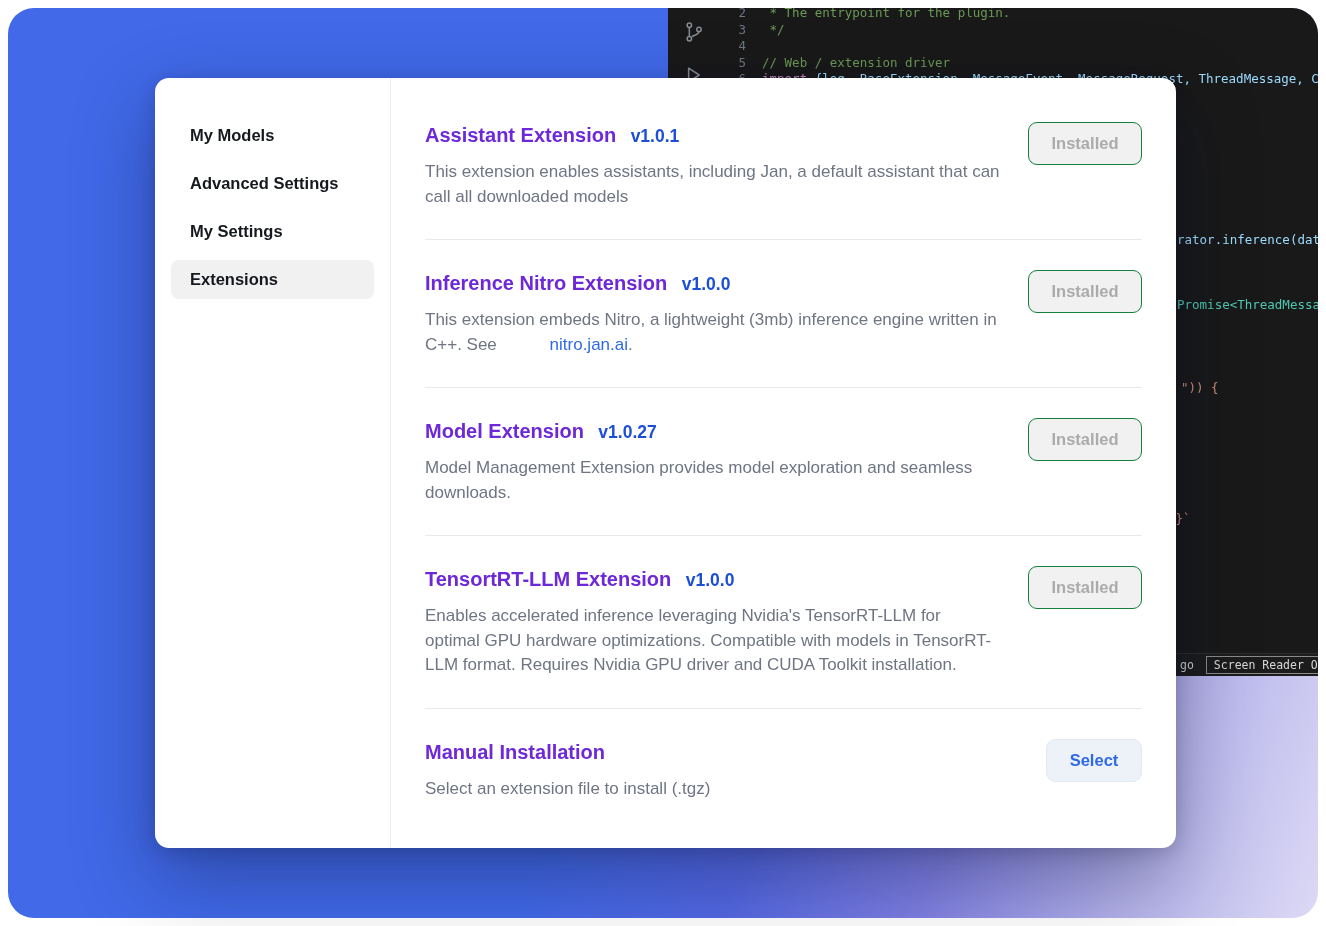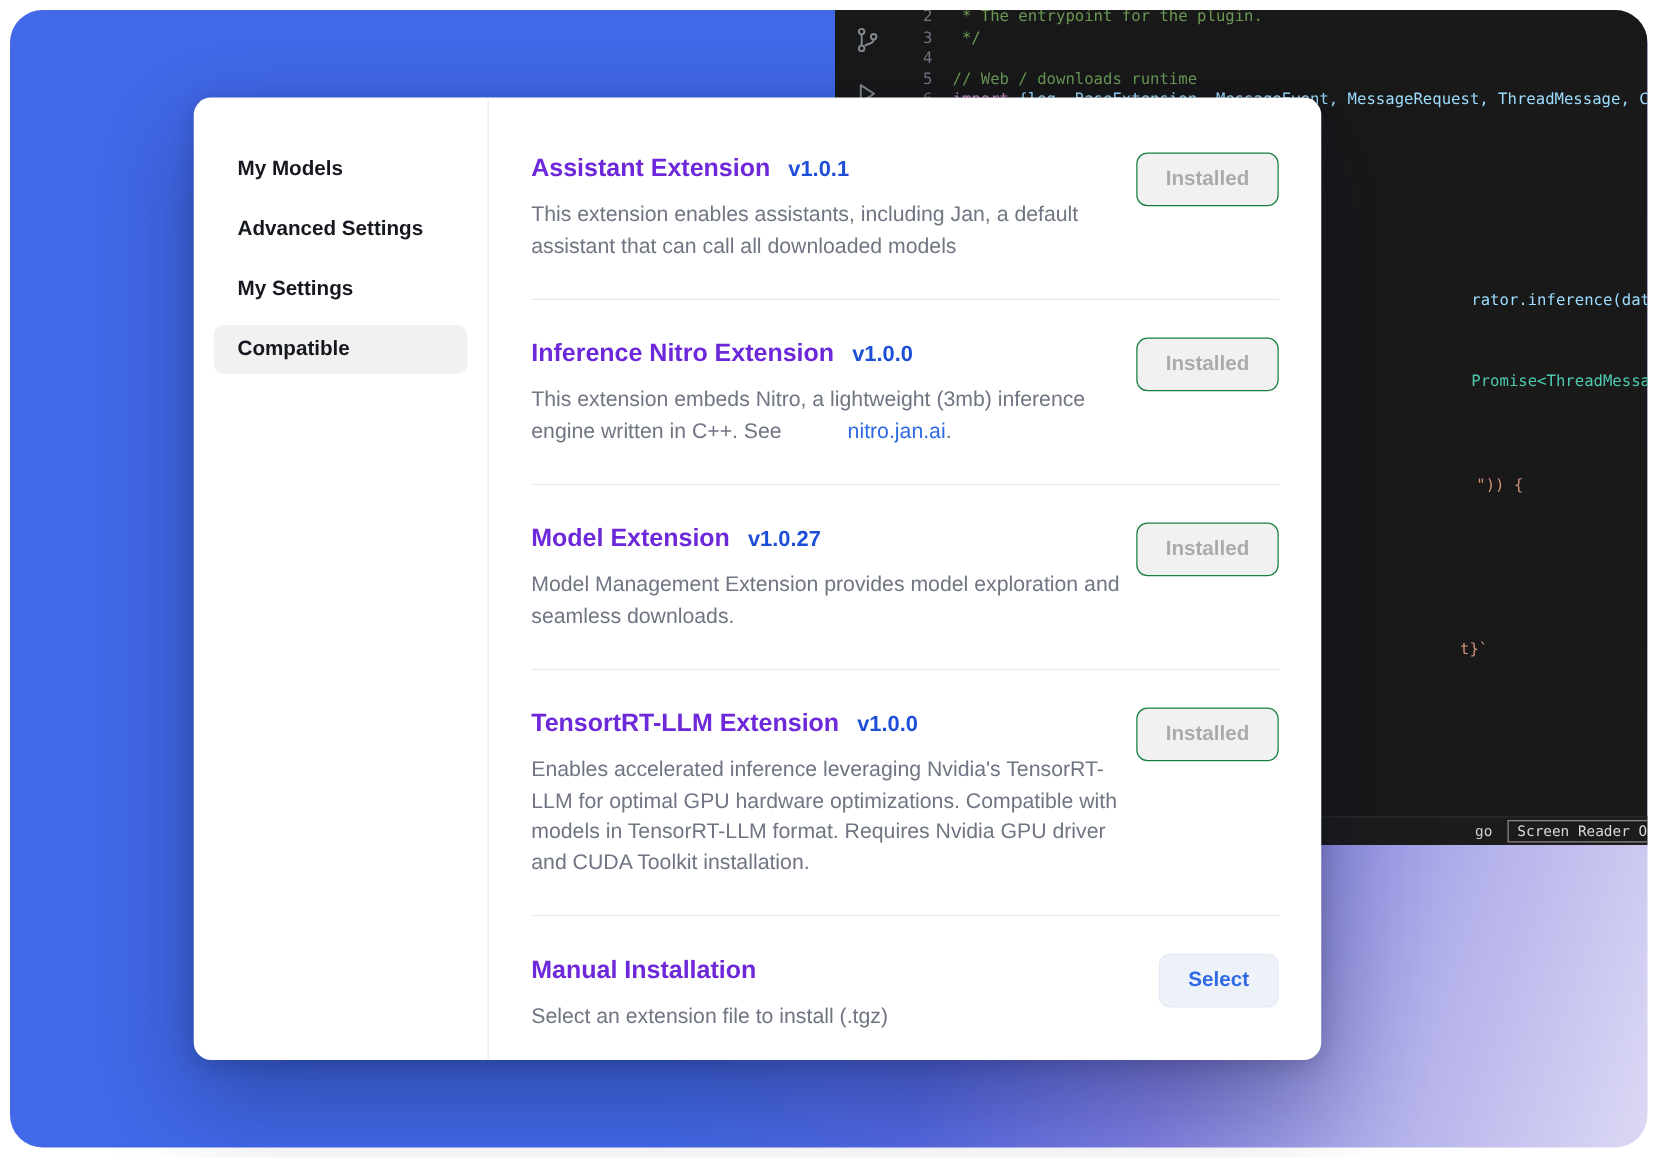--- a/index.html
+++ b/index.html
@@ -69,21 +69,21 @@
     border: 1px solid #8a8a8a;
     padding: 1px 7px;
     white-space: nowrap;
     color: #d8d8d8;
   }
 
   
   .modal {
     position: absolute;
     left: 155px; top: 78px;
-    width: 902px; height: 770px;
+    width: 1021px; height: 770px;
     background: #ffffff;
     border-radius: 14px;
     box-shadow: 0 30px 80px rgba(10, 15, 45, 0.35), 0 4px 18px rgba(10, 15, 45, 0.18);
     display: flex;
     overflow: hidden;
   }
   .sidebar {
     width: 236px;
     flex: none;
     padding: 38px 16px 0 16px;
@@ -180,21 +180,21 @@
       <div class="code-row">
         <span class="ln">3</span>
         <span class="tok-comment"> */</span>
       </div>
       <div class="code-row">
         <span class="ln">4</span>
         <span></span>
       </div>
       <div class="code-row">
         <span class="ln">5</span>
-        <span class="tok-comment">// Web / downloads runtime</span>
+        <span class="tok-comment">// Web / extension driver</span>
       </div>
       <div class="code-row">
         <span class="ln">6</span>
         <span class="tok-kw">import</span><span class="tok-id"> {log, BaseExtension, MessageEvent, MessageRequest, ThreadMessage, ContentType</span>
       </div>
     </div>
 
     <span class="frag f1">rator.inference(data));</span>
     <span class="frag f2">Promise&lt;ThreadMessage&gt;</span>
     <span class="frag f3">")) {</span>
@@ -206,21 +206,21 @@
     </div>
   </div>
 </div>
 
 <div class="modal">
 
   <nav class="sidebar">
     <div class="side-item">My Models</div>
     <div class="side-item">Advanced Settings</div>
     <div class="side-item">My Settings</div>
-    <div class="side-item active">Compatible</div>
+    <div class="side-item active">Extensions</div>
   </nav>
 
   <main class="content">
 
     <section class="ext-row first">
       <div class="ext-info">
         <div class="ext-heading">
           <span class="ext-title">Assistant Extension</span>
           <span class="ext-version">v1.0.1</span>
         </div>

